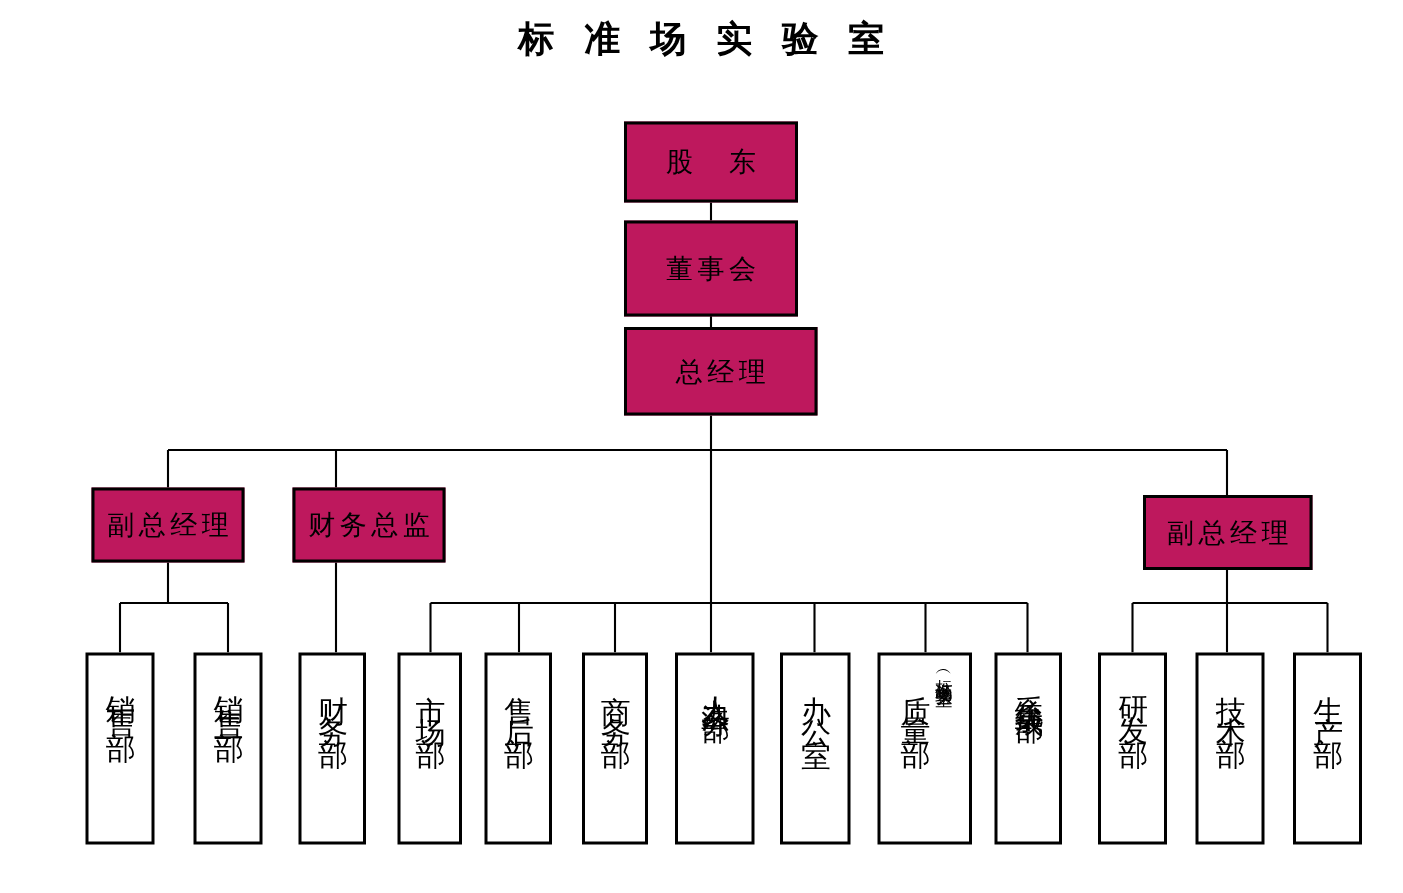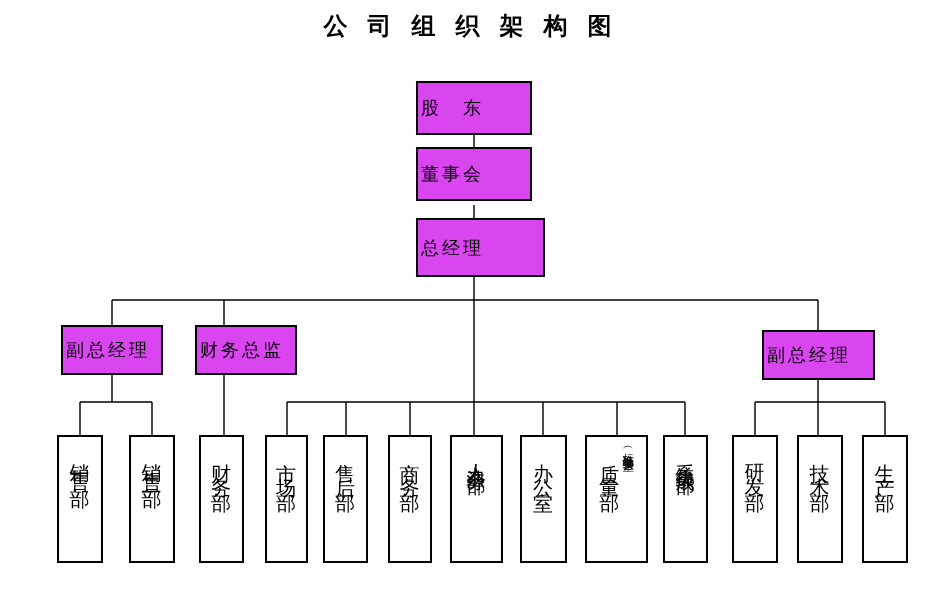--- a/index.html
+++ b/index.html
@@ -32,32 +32,33 @@
     font-size: 24px;
     font-weight: bold;
     letter-spacing: 20px;
     padding-left: 20px;
     box-sizing: border-box;
     white-space: nowrap;
   }
   .box {
     position: absolute;
     border: 2px solid #000000;
-    background: #d946ef;
+    background: #be185d;
     box-sizing: border-box;
     display: flex;
     align-items: center;
+    justify-content: center;
     font-size: 18px;
     letter-spacing: 3px;
     white-space: nowrap;
   }
   .box .hlabel { padding-left: 3px; } 
   
   .b-shareholders { left: 416px; top: 81px;  width: 116px; height: 54px; }
-  .b-board        { left: 416px; top: 147px; width: 116px; height: 54px; }
+  .b-board        { left: 416px; top: 147px; width: 116px; height: 64px; }
   .b-gm           { left: 416px; top: 218px; width: 129px; height: 59px; }
   
   .b-vgm-l { left: 61px;  top: 325px; width: 102px; height: 50px; }
   .b-cfo   { left: 174px; top: 325px; width: 102px; height: 50px; margin-left: 21px; }
   .b-vgm-r { left: 762px; top: 330px; width: 113px; height: 50px; }
   
   .dept {
     position: absolute;
     top: 435px;
     height: 128px;
@@ -99,21 +100,21 @@
   .d10 { left: 663px; width: 45px; }
   .d11 { left: 732px; width: 46px; }
   .d12 { left: 797px; width: 46px; }
   .d13 { left: 862px; width: 46px; }
 </style>
 </head>
 <body>
 
 <div id="canvas">
 
-  <div class="title">公司组织架构图</div>
+  <div class="title">标准场实验室</div>
 
   <svg id="lines" viewBox="0 0 935 595" xmlns="http://www.w3.org/2000/svg">
     <path d="M474 135 V147
              M474 205 V218
              M474 277 V300
              M112 300 H818
              M112 300 V325
              M224 300 V325
              M818 300 V330
              M474 300 V435

